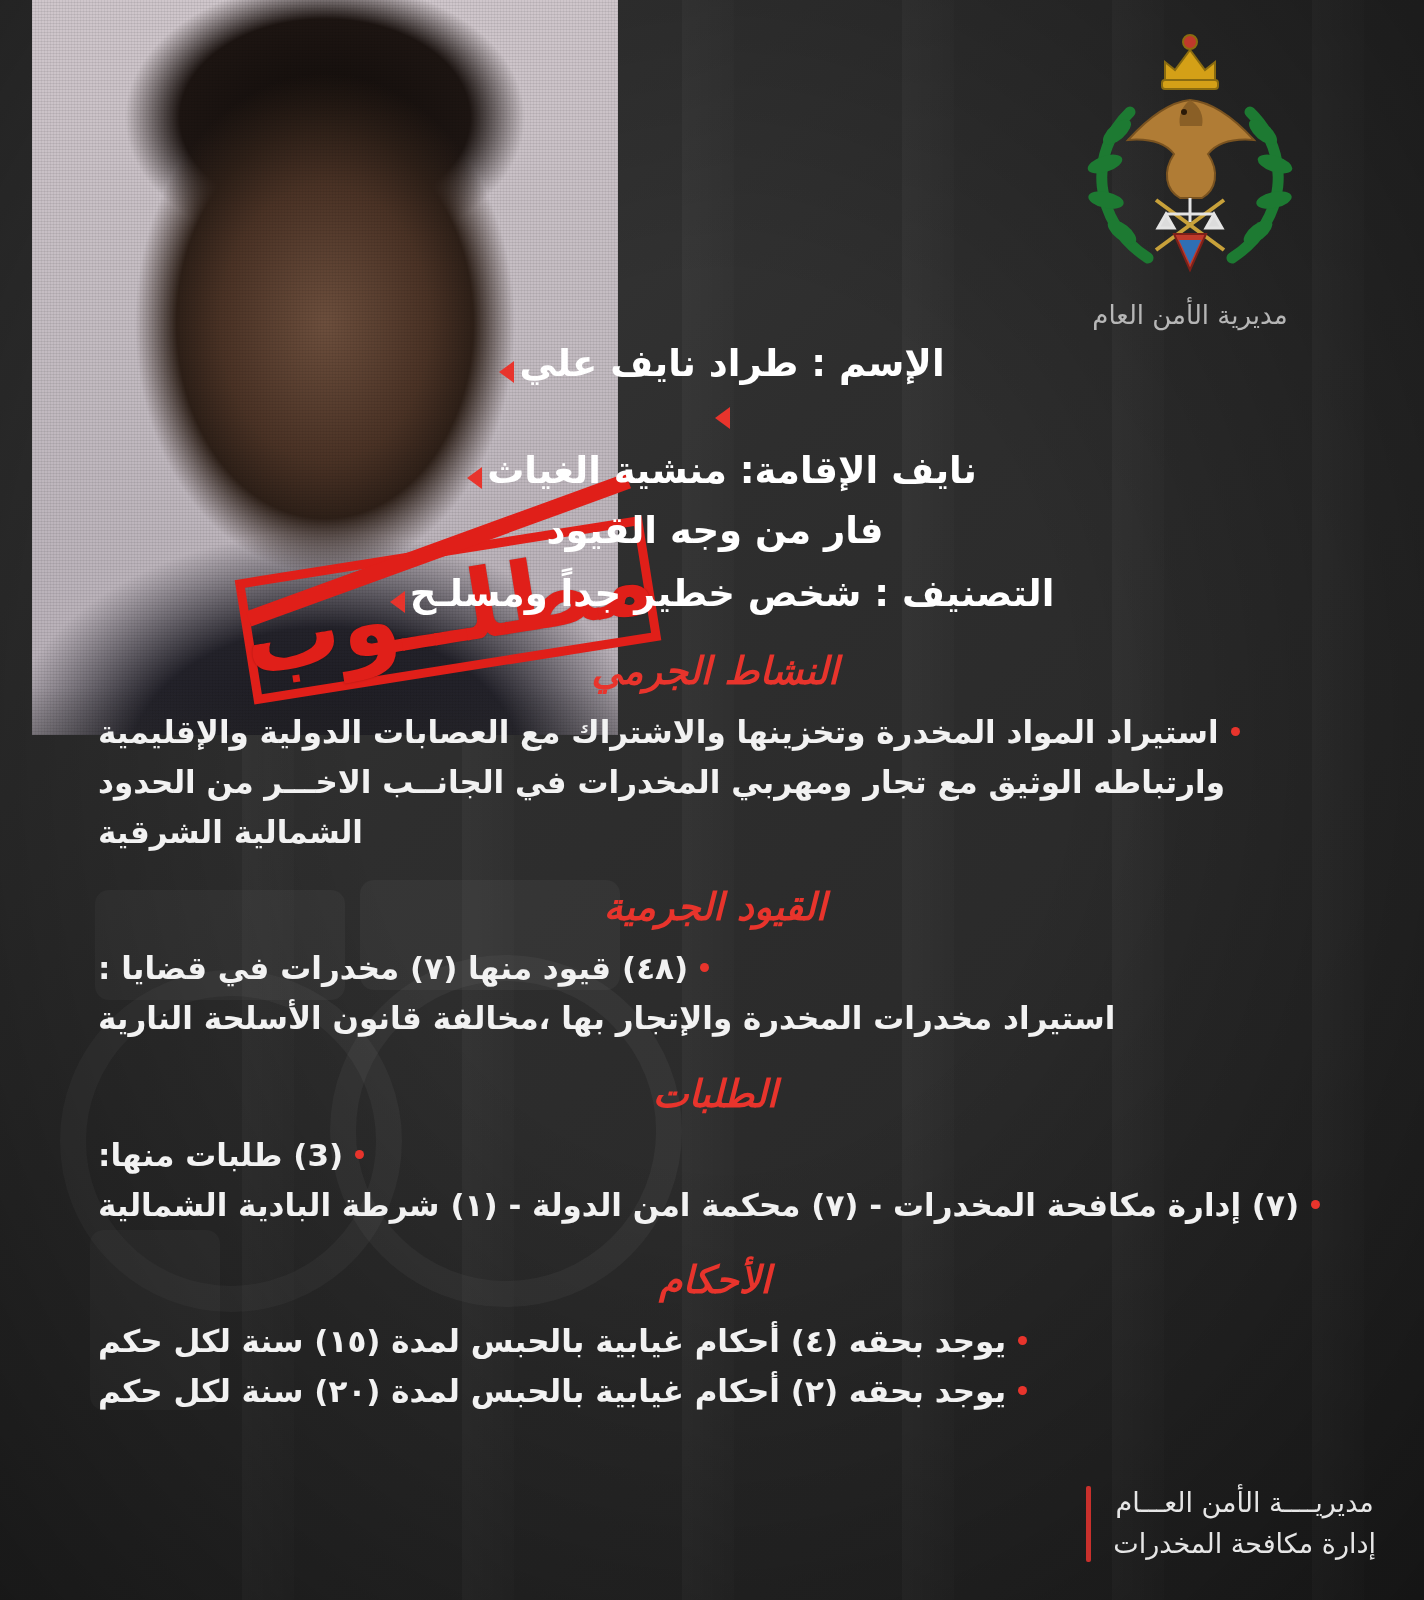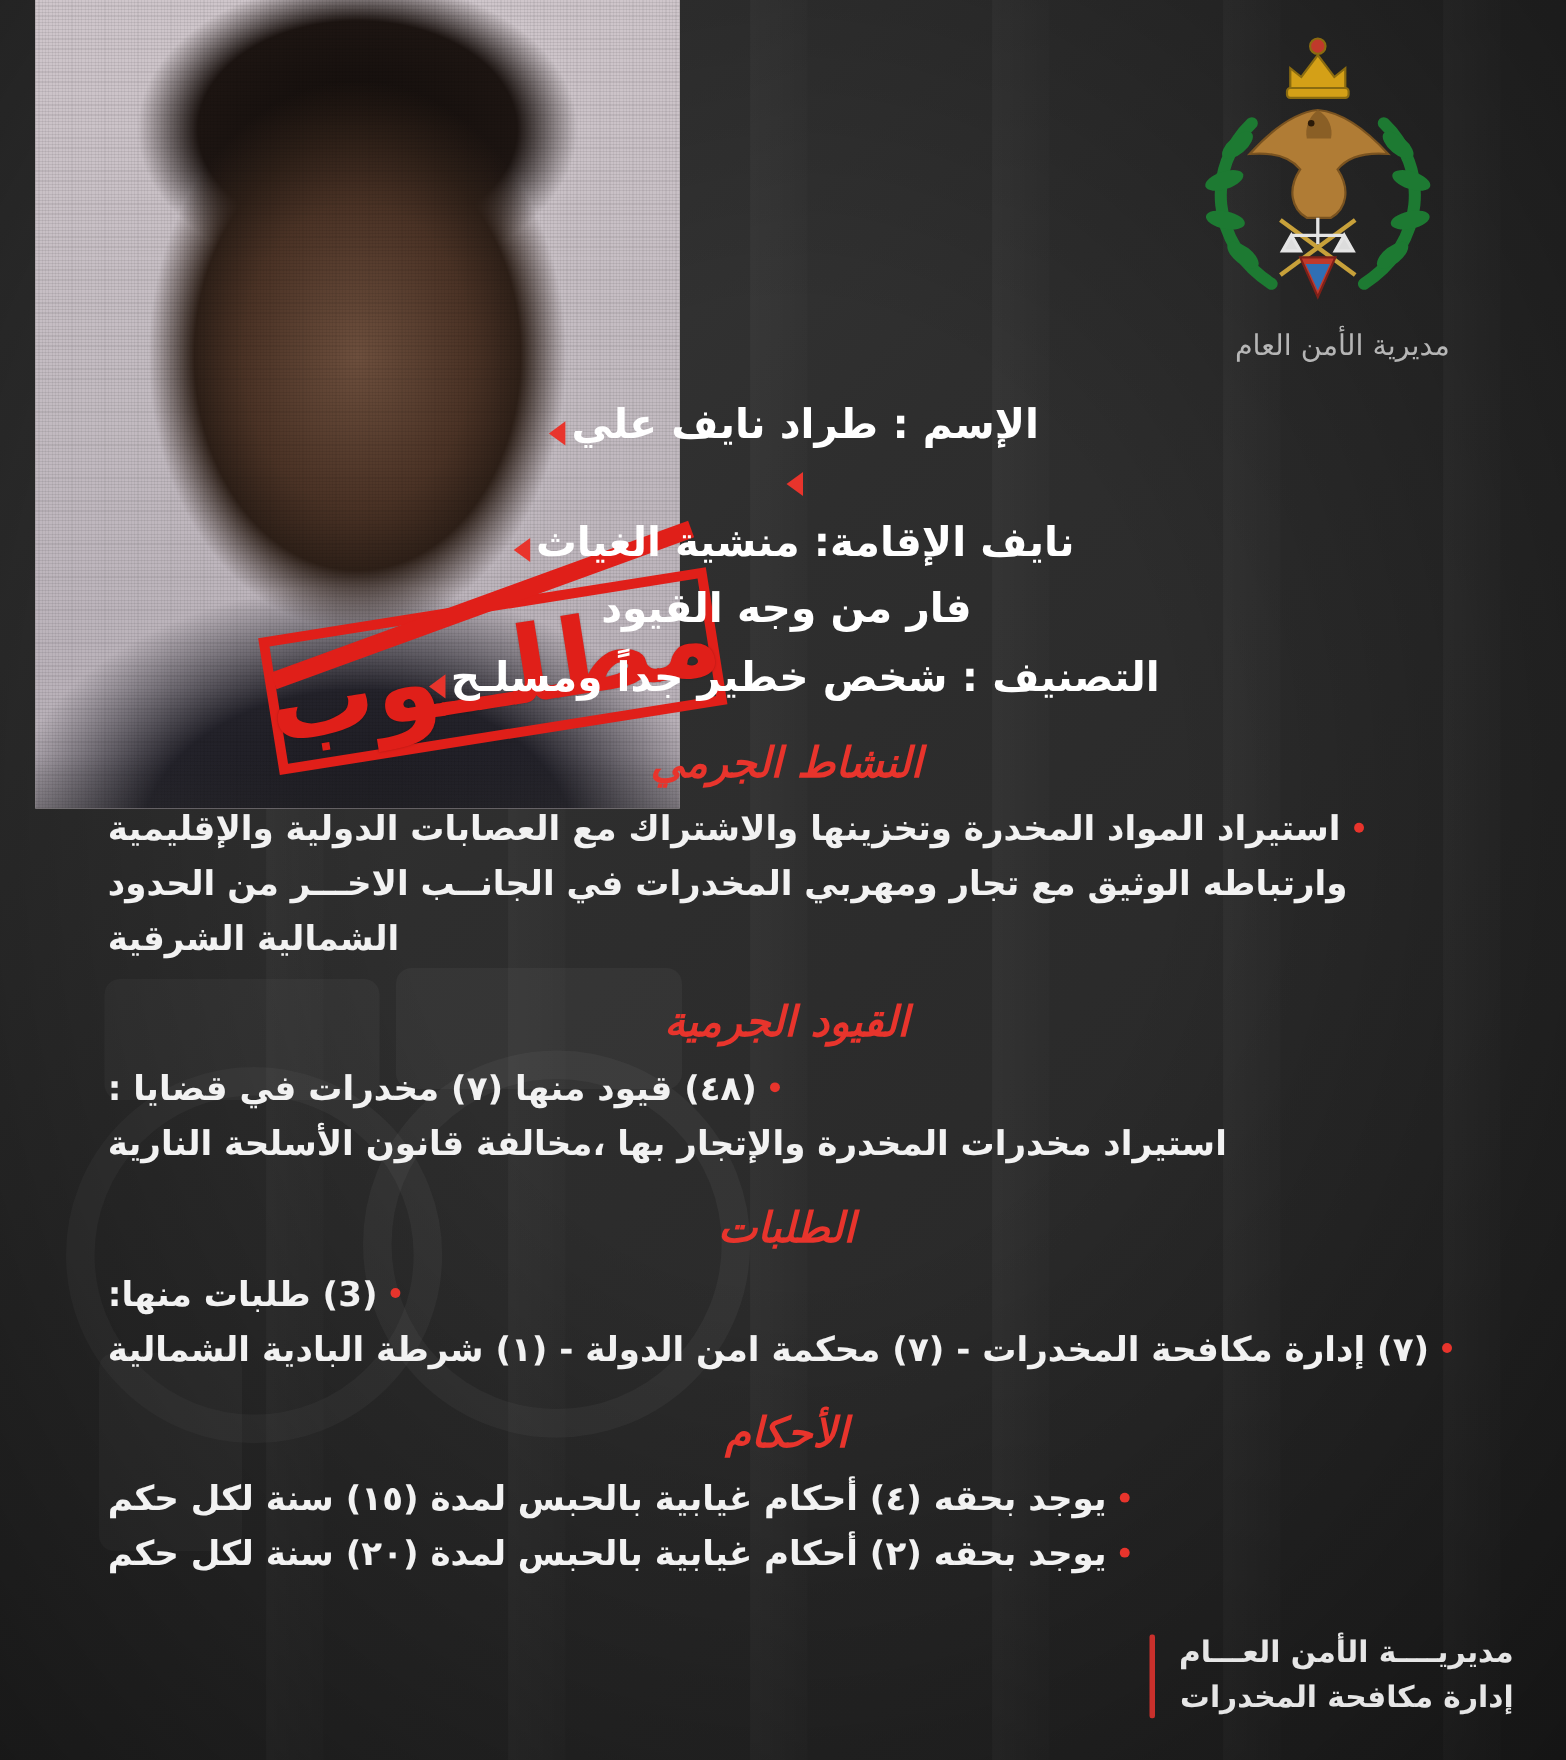--- a/index.html
+++ b/index.html
@@ -121,35 +121,36 @@
     font-size: 96px;
     font-weight: 700;
     letter-spacing: 2px;
     text-shadow: 0 0 2px rgba(0,0,0,0.25);
   }
 
   
   .emblem {
     position: absolute;
     top: 22px;
-    right: 106px;
+    right: 84px;
     width: 300px;
+    text-align: center;
   }
   .emblem-caption {
     margin-top: 4px;
     font-size: 26px;
     color: #cfcfcf;
     letter-spacing: 1px;
     opacity: .85;
   }
 
   
   .info {
     position: absolute;
-    top: 360px;
+    top: 338px;
     right: 44px;
     width: 1330px;
     text-align: right;
   }
 
   .field-row {
     text-align: center;
     margin-bottom: 16px;
   }
   .field-row .txt {
@@ -216,23 +217,24 @@
     height: 76px;
     background: #c9302c;
     border-radius: 2px;
   }
   .footer-text {
     text-align: right;
     line-height: 1.5;
   }
   .footer-text div {
     font-size: 27px;
-    font-weight: 700;
+    font-weight: 400;
     color: #e6e6e6;
     letter-spacing: 1px;
+    text-align: center;
   }
 </style>
 </head>
 <body>
 
 <div id="poster">
 
   <div class="bg-layer">
     <div class="bar" style="right:60px"></div>
     <div class="bar" style="right:260px"></div>

